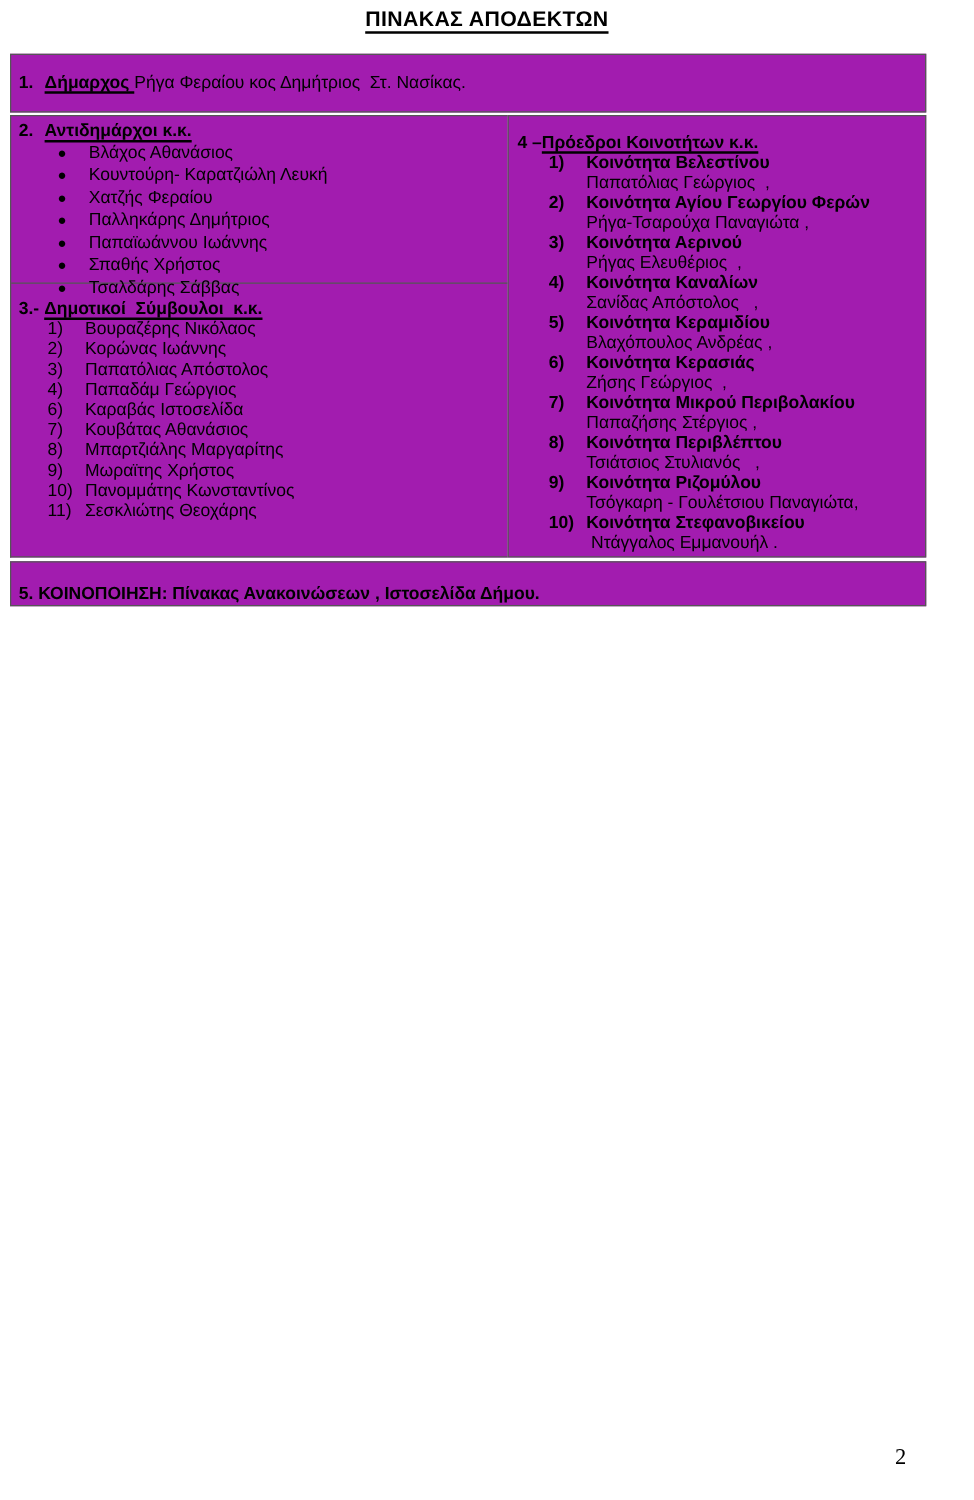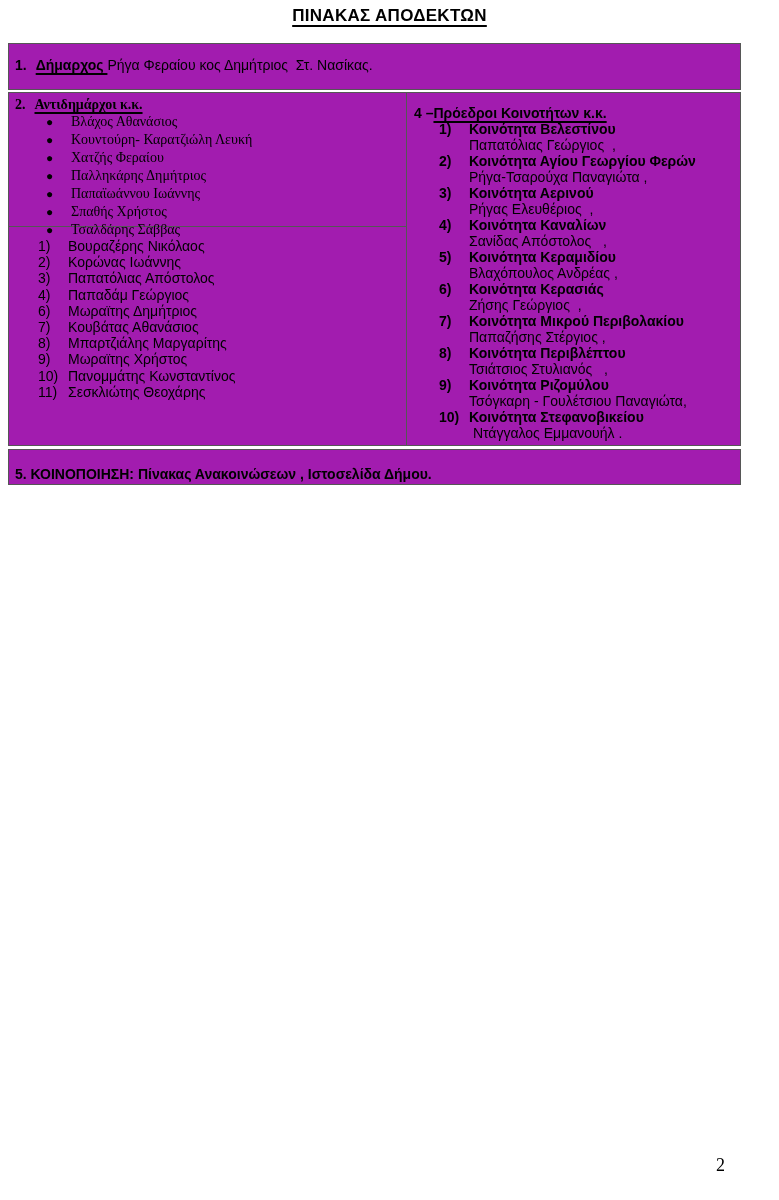--- a/index.html
+++ b/index.html
@@ -20,21 +20,21 @@
     text-align: center; font-size: 17px; font-weight: bold;
     text-decoration: underline; text-underline-offset: 4px; text-decoration-thickness: 2px;
     letter-spacing: 0.3px;
   }
 
   .cell { position: absolute; background: #a21caf; border: 1.5px solid #565656; }
 
   .box1 { left: 8px; top: 43px; width: 733px; height: 47px; padding: 13px 6px 0 6px; }
 
   .leftcol { left: 8px; top: 92px; width: 398px; height: 354px; border-right: none; }
-  .box2 { height: 134px; border-bottom: 1.5px solid #565656; padding: 3px 4px 0 6px; font-family: Liberation Serif, serif; }
+  .box2 { height: 134px; border-bottom: 1.5px solid #565656; padding: 3px 4px 0 6px; }
   .box2 .hrow, .box2 .brow { line-height: 17px; }
   .box3 { padding: 11px 4px 0 6px; }
   .box3 .hrow, .box3 .nrow { line-height: 16.2px; }
 
   .box4 { left: 406px; top: 92px; width: 335px; height: 354px; padding: 12px 4px 0 7px; }
   .box4 .hrow, .box4 .nrow, .box4 .pres { line-height: 16px; }
 
   .box5 { left: 8px; top: 449px; width: 733px; height: 36px; padding: 16px 6px 0 6px; }
 
   .gap9 { margin-left: 9px; }
@@ -75,32 +75,33 @@
 
           <div class="brow"><span class="bul">●</span><span class="t">Παπαϊωάννου Ιωάννης</span></div>
 
           <div class="brow"><span class="bul">●</span><span class="t">Σπαθής Χρήστος</span></div>
 
           <div class="brow"><span class="bul">●</span><span class="t">Τσαλδάρης Σάββας</span></div>
         </div>
     </div>
 
     <div class="box3">
+      <div class="hrow"><span class="b t">3.-</span><span class="b u t gap4">Δημοτικοί  Σύμβουλοι  κ.κ.</span></div>
       <div>
 
           <div class="nrow"><span class="num3 t">1)</span><span class="t">Βουραζέρης Νικόλαος</span></div>
 
           <div class="nrow"><span class="num3 t">2)</span><span class="t">Κορώνας Ιωάννης</span></div>
 
           <div class="nrow"><span class="num3 t">3)</span><span class="t">Παπατόλιας Απόστολος</span></div>
 
           <div class="nrow"><span class="num3 t">4)</span><span class="t">Παπαδάμ Γεώργιος</span></div>
 
 
-          <div class="nrow"><span class="num3 t">6)</span><span class="t">Μωραϊτης Δημήτριος</span></div>
+          <div class="nrow"><span class="num3 t">6)</span><span class="t">Καραβάς Ιστοσελίδα</span></div>
 
           <div class="nrow"><span class="num3 t">7)</span><span class="t">Κουβάτας Αθανάσιος</span></div>
 
           <div class="nrow"><span class="num3 t">8)</span><span class="t">Μπαρτζιάλης Μαργαρίτης</span></div>
 
           <div class="nrow"><span class="num3 t">9)</span><span class="t">Μωραϊτης Χρήστος</span></div>
 
           <div class="nrow"><span class="num3 t">10)</span><span class="t">Πανομμάτης Κωνσταντίνος</span></div>
 
           <div class="nrow"><span class="num3 t">11)</span><span class="t">Σεσκλιώτης Θεοχάρης</span></div>

